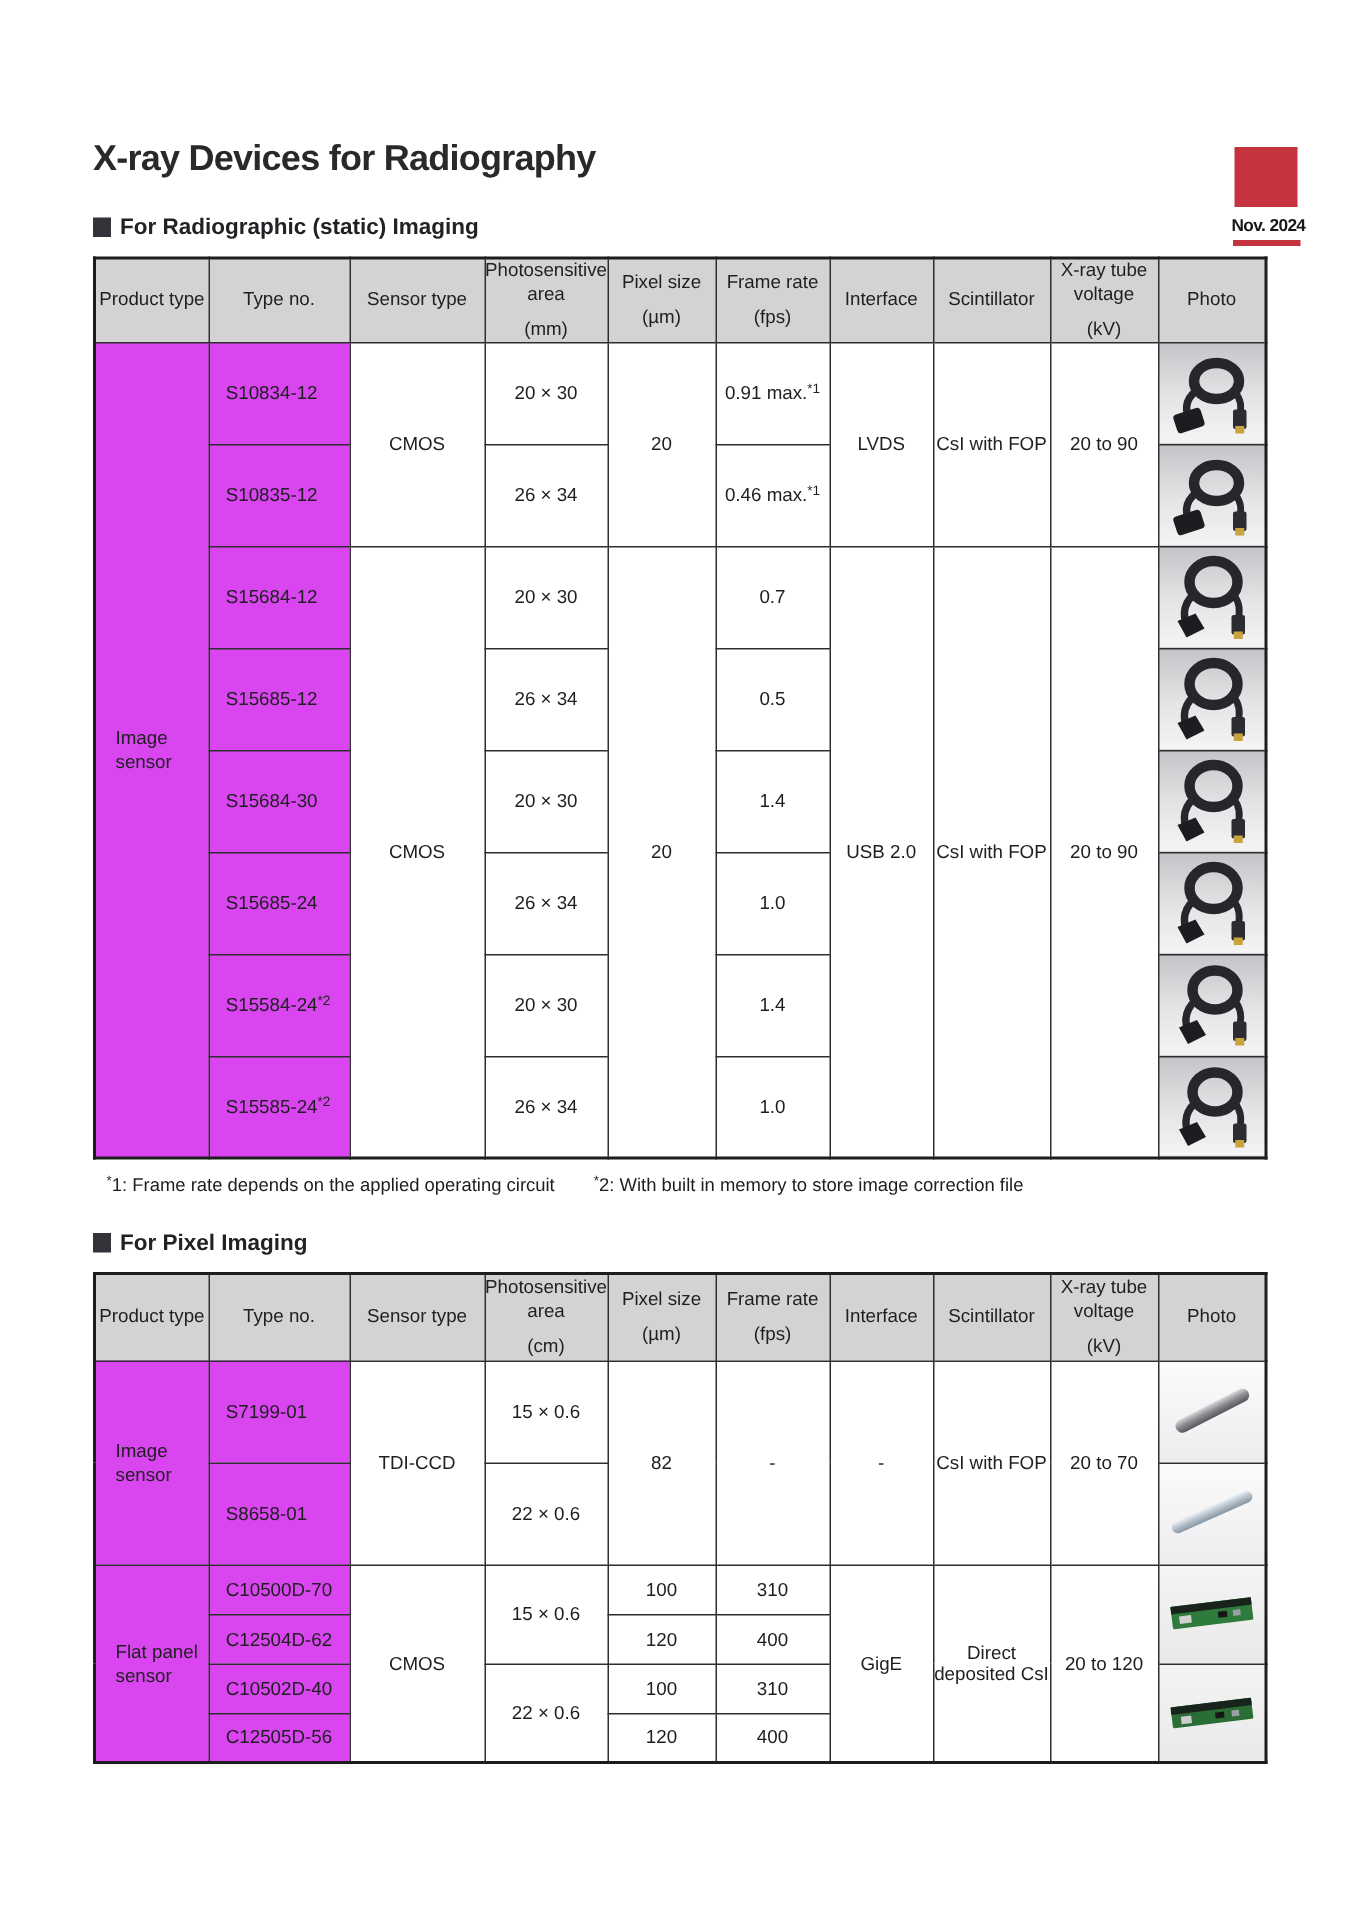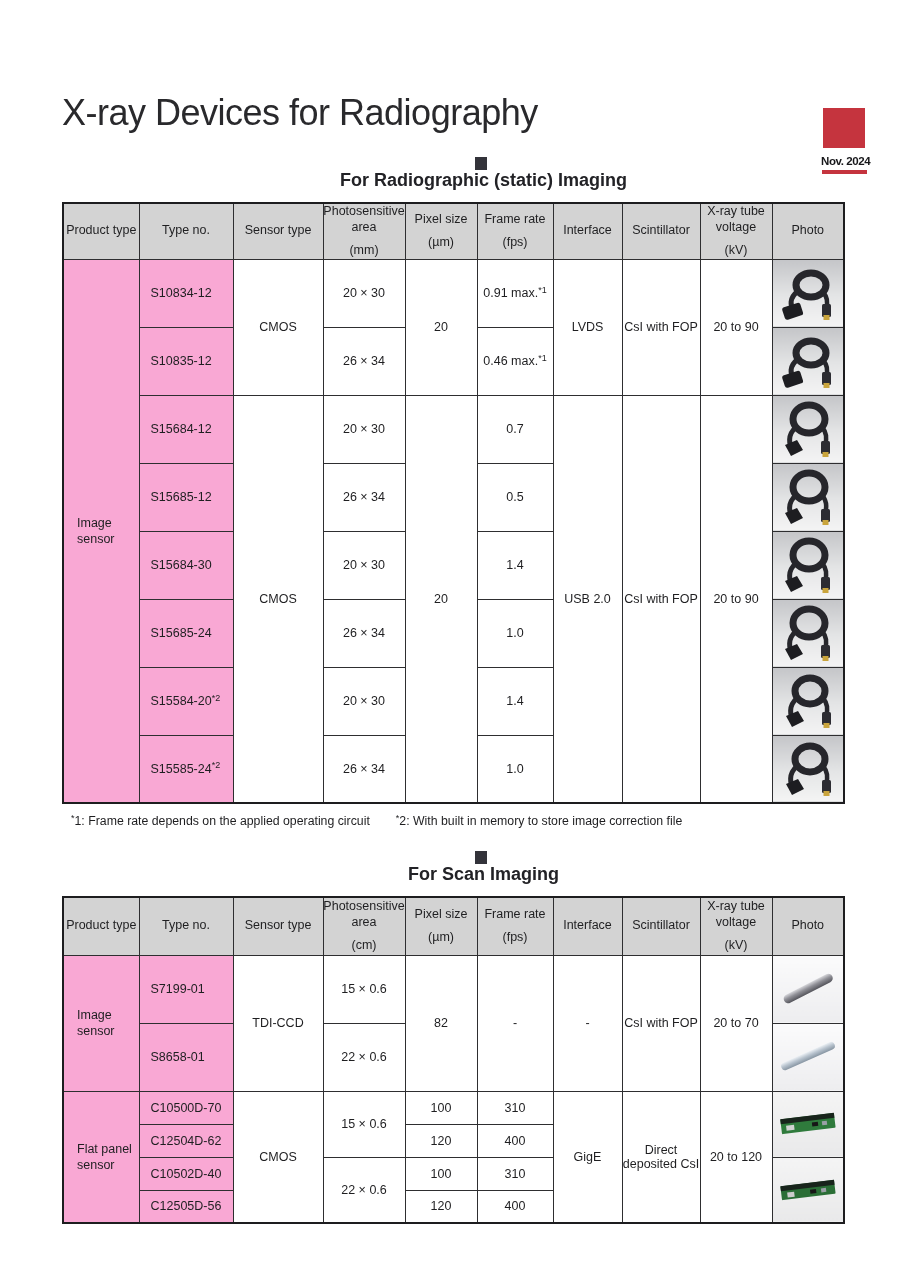--- a/index.html
+++ b/index.html
@@ -5,44 +5,44 @@
   * { box-sizing: border-box; }
   html,body { margin:0; padding:0; }
   body {
     width:905px; height:1280px; background:#ffffff;
     font-family:"Liberation Sans", sans-serif;
     color:#1f1f1f; overflow:hidden; position:relative;
   }
   .page { position:relative; width:905px; height:1280px; }
 
   
-  .date-block { position:absolute; top:16px; right:38px; width:46px; text-align:center; }
+  .date-block { position:absolute; top:6px; right:38px; width:46px; text-align:center; }
   .red-tab { width:42px; height:40px; margin:0 auto; background:#c5343e; }
   .date-text { margin-top:7px; font-size:11.5px; font-weight:bold; letter-spacing:-0.4px; color:#17171a; white-space:nowrap; }
   .red-underline { width:45px; height:4px; margin:3px auto 0 auto; background:#c5343e; }
 
   
-  .title { margin:92px 0 12px 62px; font-size:36px; font-weight:normal; letter-spacing:-0.5px; color:#29292c; }
-  .section-head { margin:23px 0 11px 62px; font-size:18px; font-weight:bold; color:#222226; display:flex; align-items:center;flex-direction:column; }
+  .title { margin:92px 0 12px 62px; font-size:24px; font-weight:bold; letter-spacing:-0.5px; color:#29292c; }
+  .section-head { margin:23px 0 11px 62px; font-size:15px; font-weight:bold; color:#222226; display:flex; align-items:center; }
   .section-head .sq { width:12px; height:13px; background:#33333a; display:inline-block; margin-right:6px; }
 
   
   table { border-collapse:collapse; table-layout:fixed; margin-left:62px; width:781px;
           border:2px solid #1d1d1f; }
   th, td { border:1px solid #2e2e30; font-size:12.5px; text-align:center; vertical-align:middle; padding:0; color:#1f1f21; }
   thead th { background:#d3d3d3; font-weight:normal; }
   .hcell { display:flex; flex-direction:column; justify-content:center; align-items:center; height:100%; line-height:1.25; }
   .hcell .unit { margin-top:7px; }
   .t1 thead tr { height:56px; }
   .t1 tbody tr { height:68px; }
   .t2 thead tr { height:58px; }
   .t2 tbody tr.tall { height:68px; }
   .t2 tbody tr.short { height:33px; }
 
-  .cell-beige { background:#f9a8d4; }
+  .cell-beige { background:#d946ef; }
   .cell-left  { text-align:left; padding-left:11px; }
   .cell-prod  { text-align:left; padding-left:13px; line-height:1.3; }
   .sup { font-size:9px; position:relative; top:-4.5px; letter-spacing:0; }
 
   
   .photo-cable { background:linear-gradient(180deg,#c4c5c8 0%, #e4e5e6 55%, #f4f4f4 100%); }
   .photo-rod   { background:linear-gradient(180deg,#fbfbfc 0%, #ededef 100%); }
   .photo-pcb   { background:linear-gradient(180deg,#f4f4f4 0%, #e9e9ea 100%); }
   .photo-wrap { display:flex; align-items:center; justify-content:center; height:100%; }
 
@@ -259,21 +259,21 @@
                   <path d="M45 28 C 50 34, 50 40, 48 46" stroke-width="4.5"></path>
                 </g>
                 <polygon points="8,46 20,41 26,51 14,57" fill="#1d1d21"></polygon>
                 <rect x="44" y="42" width="9" height="13" rx="1.5" fill="#2c2c32"></rect>
                 <rect x="45.5" y="53" width="6" height="5" fill="#c9a43c"></rect>
               </svg>
         </div>
           </td>
       </tr>
       <tr>
-        <td class="cell-beige cell-left"><span>S15584-20</span><span class="sup">*2</span></td>
+        <td class="cell-beige cell-left"><span>S15584-24</span><span class="sup">*2</span></td>
         <td>20 × 30</td>
         <td><span>1.4</span></td>
         <td class="photo-cable">
             <div class="photo-wrap">
           <svg width="62" height="60" viewBox="0 0 62 60">
                 <g stroke="#26262b" fill="none">
                   <ellipse cx="33" cy="20" rx="15" ry="13" stroke-width="7"></ellipse>
                   <path d="M20 27 C 11 35, 13 45, 17 50" stroke-width="5"></path>
                   <path d="M46 27 C 51 33, 51 39, 49 45" stroke-width="4.5"></path>
                 </g>
@@ -305,21 +305,21 @@
       </tr>
     </tbody>
   </table>
 
   <div class="footnotes">
     <span class="fn"><span class="sup">*</span><span>1: Frame rate depends on the applied operating circuit</span></span><span class="fn"><span class="sup">*</span><span>2: With built in memory to store image correction file</span></span>
   </div>
 
   <div class="section-head">
     <span class="sq"></span>
-    <span>For Scan Imaging</span>
+    <span>For Pixel Imaging</span>
   </div>
 
   <table class="t2">
     <colgroup>
       <col style="width:76px">
         <col style="width:94px">
         <col style="width:90px">
         <col style="width:82px">
         <col style="width:72px">
       <col style="width:76px">

